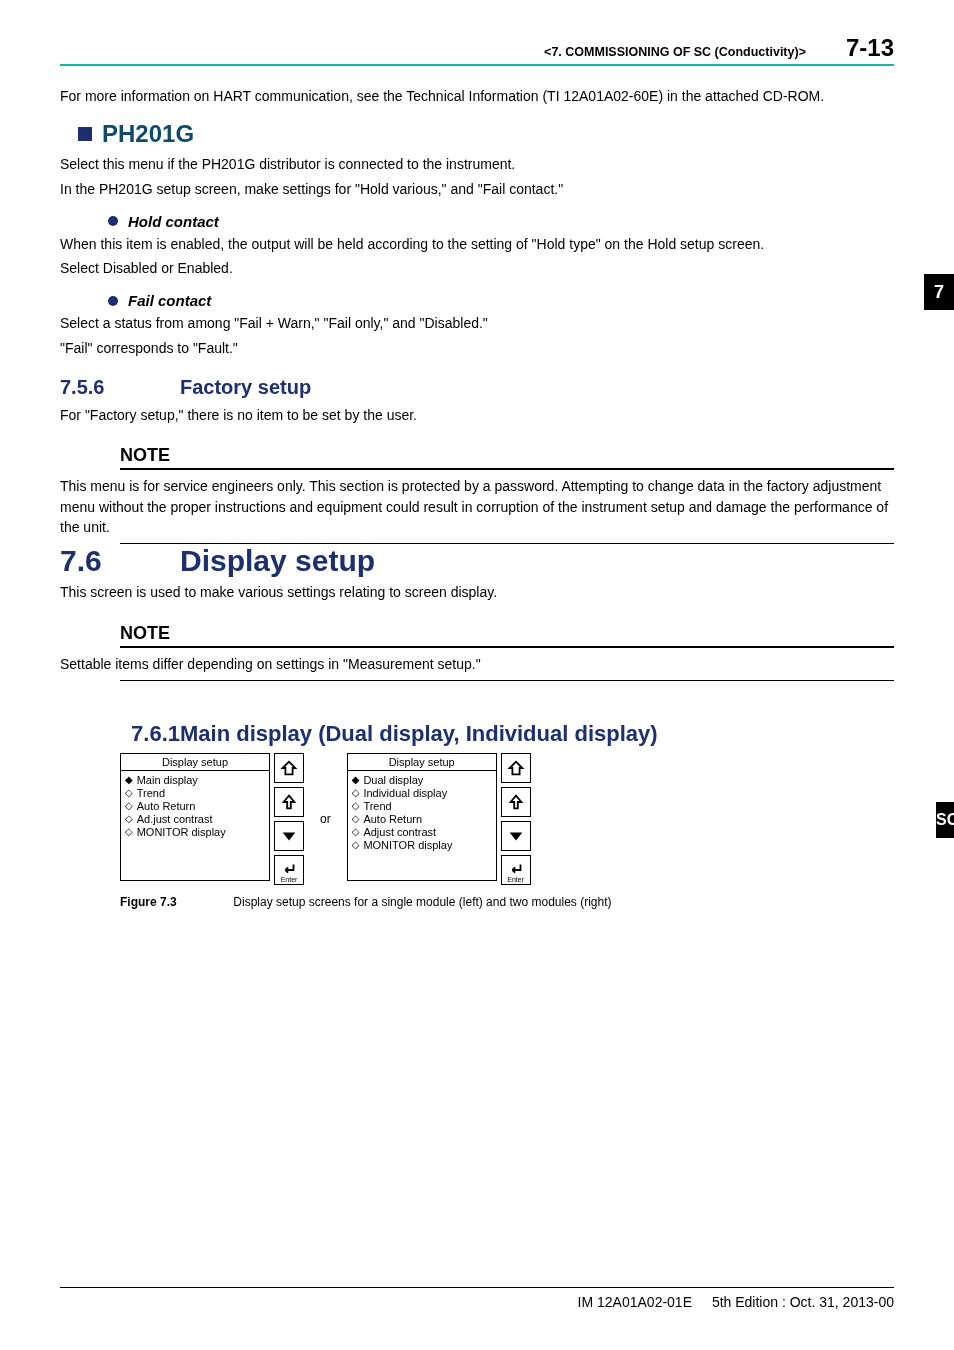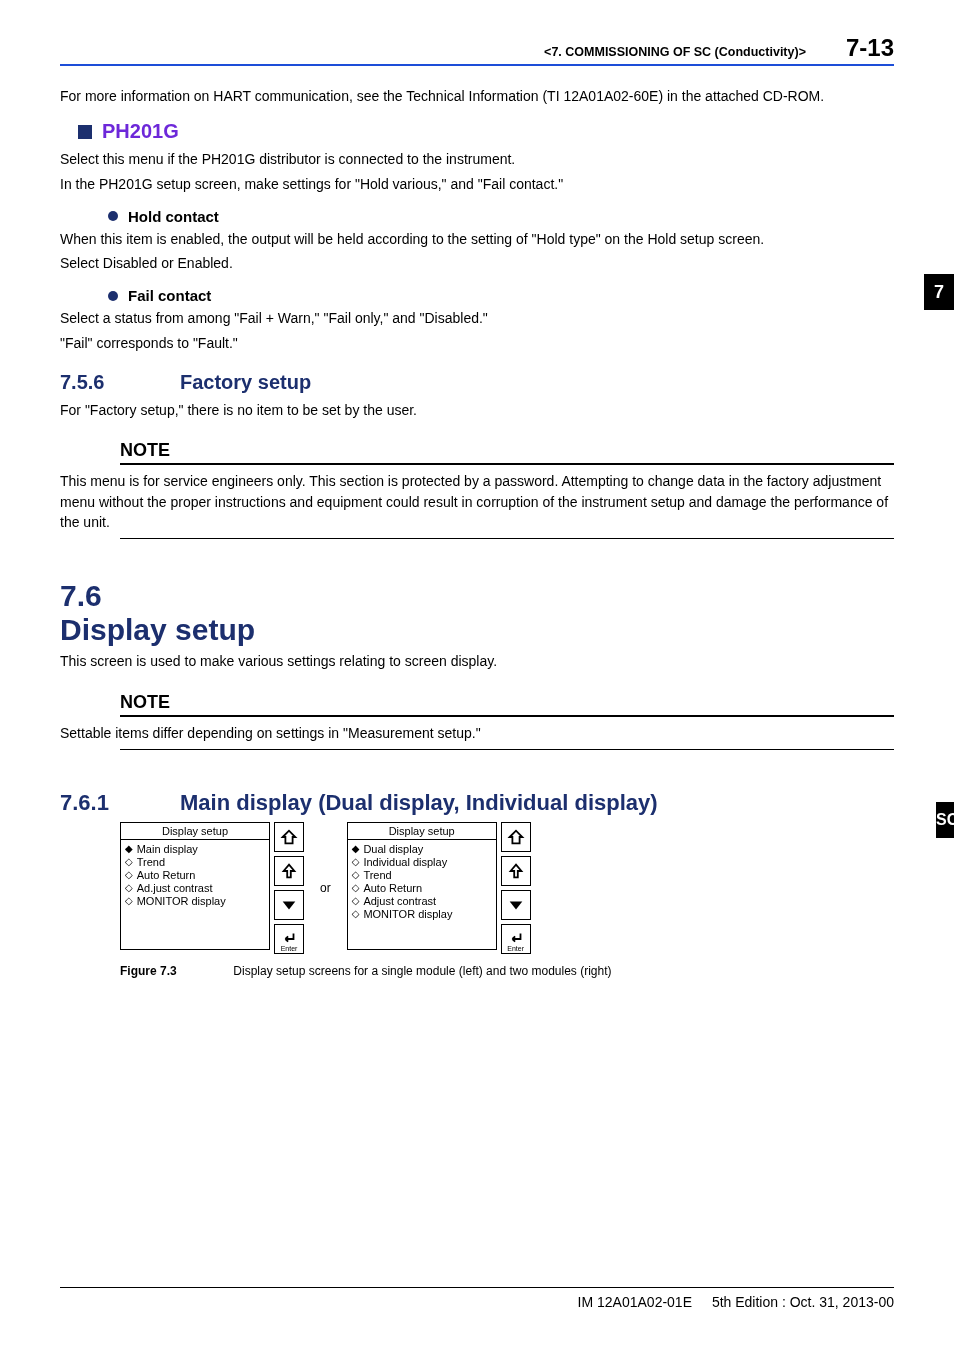--- a/index.html
+++ b/index.html
@@ -15,53 +15,53 @@
     padding: 34px 60px 40px 60px;
     box-sizing: border-box;
     width: 954px;
     min-height: 1350px;
     position: relative;
   }
   .running-head {
     display: flex;
     justify-content: flex-end;
     align-items: baseline;
-    border-bottom: 2px solid #1d4ed8;
+    border-bottom: 2px solid #14b8a6;
     padding-bottom: 2px;
     margin-bottom: 20px;
   }
   .running-head .chapter {
     font-size: 12.5px;
     font-weight: bold;
     margin-right: 40px;
   }
   .running-head .pageno {
     font-size: 24px;
     font-weight: bold;
   }
   .body-indent { margin-left: 60px; }
   .body-text { font-size: 14px; line-height: 1.45; margin: 0 0 4px 0; }
 
   .h-square { display:flex; align-items:center; margin: 14px 0 6px 18px; }
   .h-square .sq { width: 14px; height: 14px; background:#1c2f6e; margin-right: 10px; }
-  .h-square .txt { font-size: 20px; font-weight: bold; color:#6d28d9; }
+  .h-square .txt { font-size: 24px; font-weight: bold; color:#0c4a6e; }
 
   .h-bullet { display:flex; align-items:center; margin: 14px 0 4px 48px; }
   .h-bullet .dot { width: 10px; height: 10px; border-radius:50%; background:#1c2f6e; margin-right: 10px; }
-  .h-bullet .txt { font-size: 15px; font-weight: bold; }
+  .h-bullet .txt { font-size: 15px; font-weight: bold; font-style: italic; }
 
   .h-num-sm { display:flex; align-items:baseline; margin-top: 18px; margin-bottom: 6px; color:#1c2f6e; }
   .h-num-sm .num { font-size: 20px; font-weight:bold; width: 120px; }
   .h-num-sm .txt { font-size: 20px; font-weight:bold; }
 
-  .h-num-lg { display:flex; align-items:flex-start; margin-top: 40px; margin-bottom: 4px; color:#1c2f6e;flex-direction:column; }
+  .h-num-lg { display:flex; align-items:flex-end; margin-bottom: 4px; color:#1c2f6e; }
   .h-num-lg .num { font-size: 30px; font-weight:bold; width: 120px; }
   .h-num-lg .txt { font-size: 30px; font-weight:bold; }
 
-  .h-num-sub { display:flex; align-items:baseline; margin-top: 40px; color:#1c2f6e; }
+  .h-num-sub { display:flex; align-items:baseline; margin-top: 40px; color:#1c2f6e;text-align:right; }
   .h-num-sub .num { font-size: 22px; font-weight:bold; width: 120px; }
   .h-num-sub .txt { font-size: 22px; font-weight:bold; }
 
   .note-head { font-size: 18px; font-weight: bold; margin: 20px 0 0 60px; }
   .note-rule-top { border-top: 2px solid #000; margin: 2px 0 6px 60px; }
   .note-rule-bot { border-top: 1.5px solid #000; margin: 6px 0 0 60px; }
 
   
   .tab {
     position: absolute;

